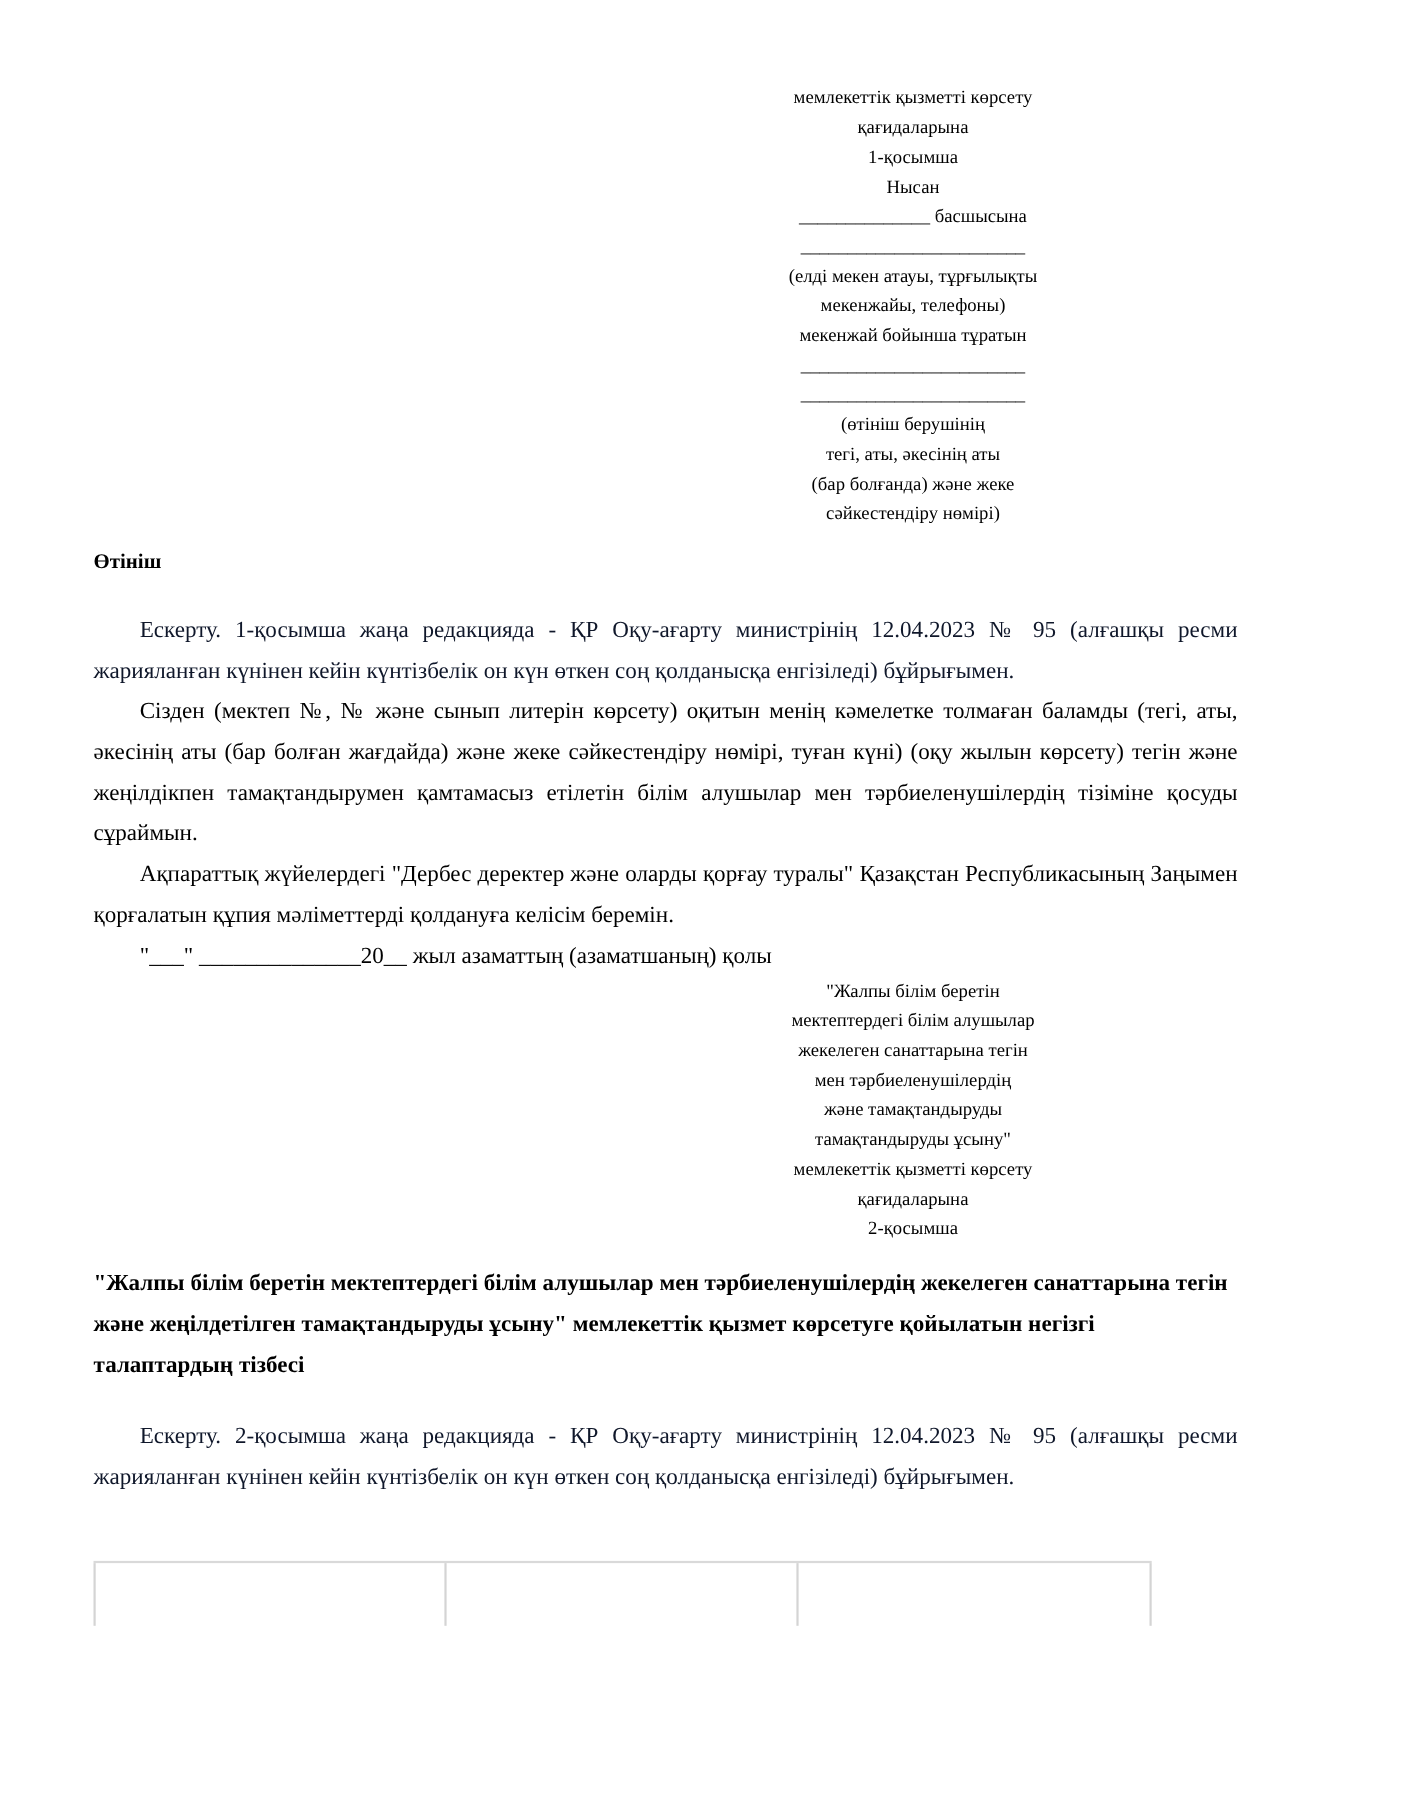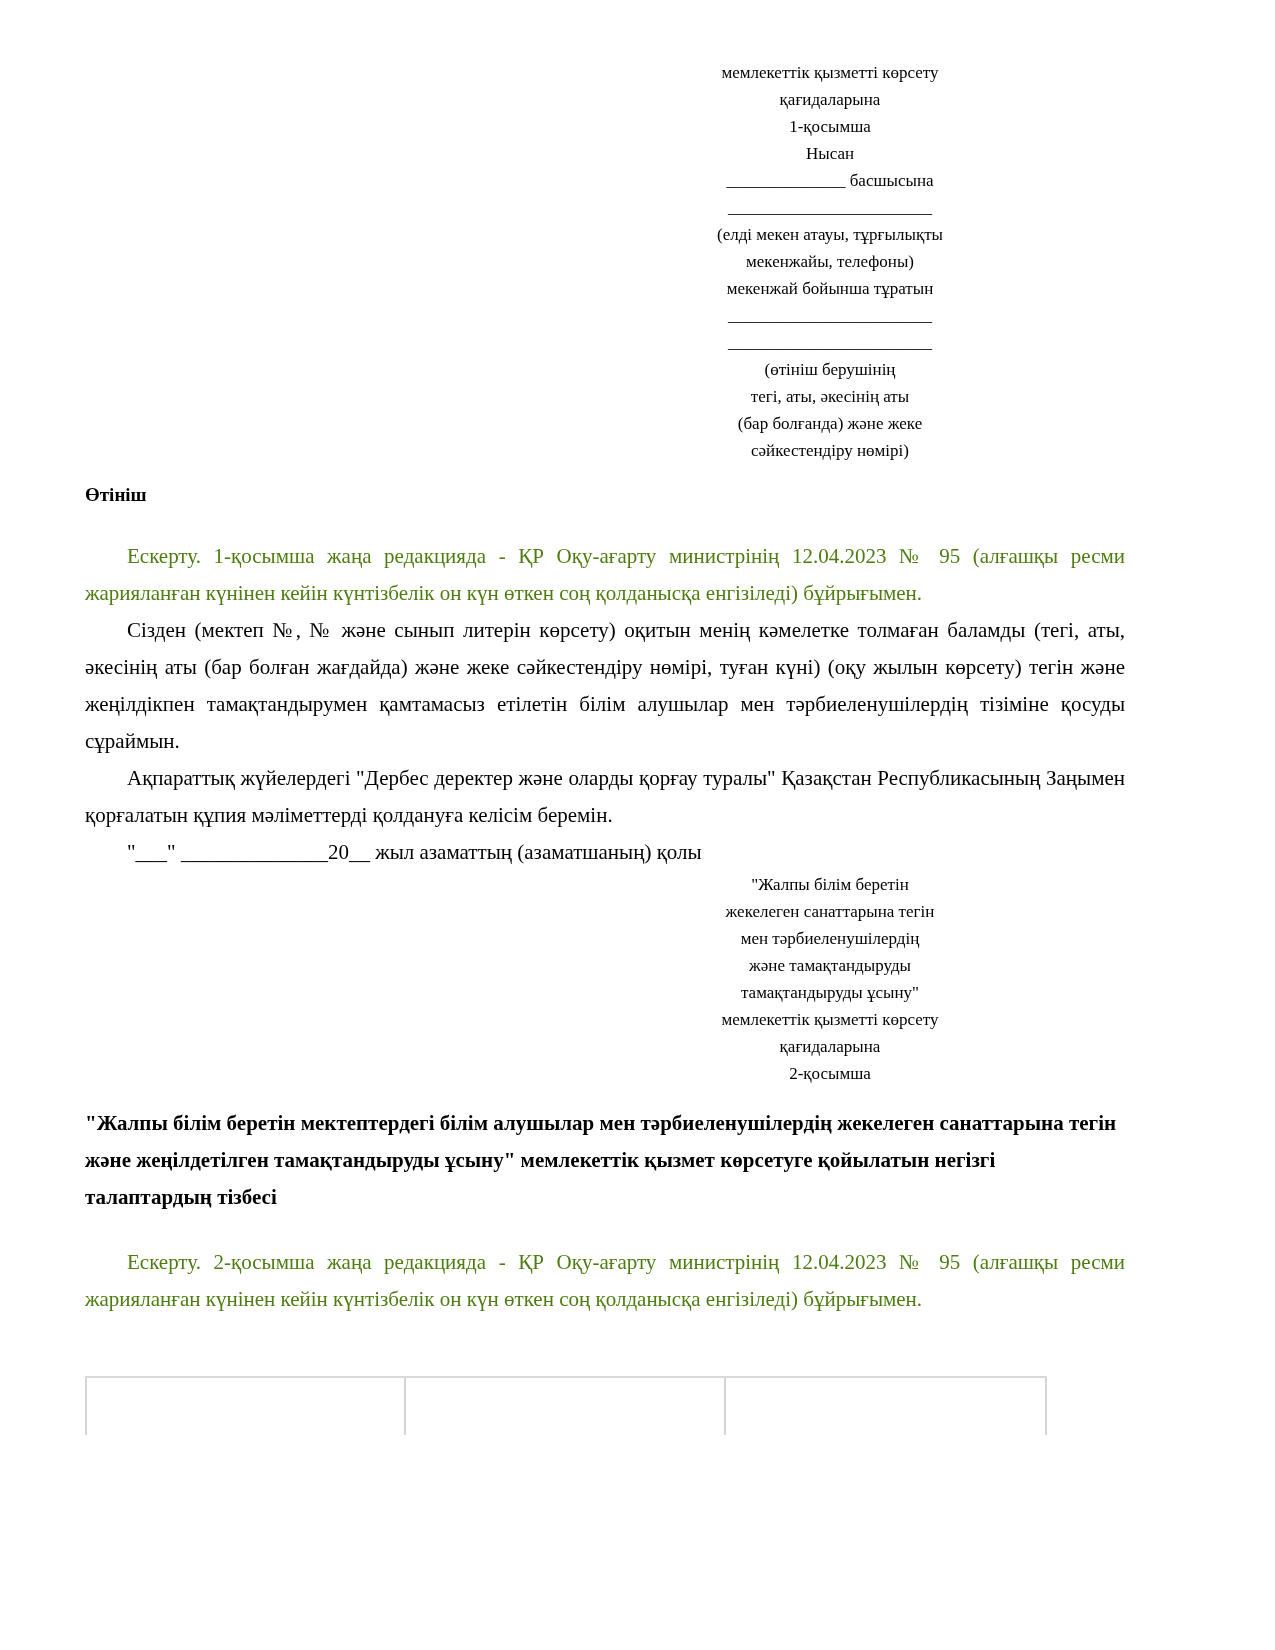--- a/index.html
+++ b/index.html
@@ -7,21 +7,21 @@
     width: 1275px;
     height: 1650px;
     background: #ffffff;
     color: #000000;
     font-family: "Liberation Serif", "DejaVu Serif", serif;
     overflow: hidden;
   }
   .wrapper {
     box-sizing: border-box;
     width: 1275px;
-    padding: 59px 150px 0 85px;
+    padding: 75px 150px 0 85px;
   }
   .right-block {
     width: 360px;
     margin-left: auto;
     margin-right: 115px;
     text-align: center;
     font-size: 17px;
     line-height: 27px;
     white-space: pre-wrap;
   }
@@ -32,21 +32,21 @@
     margin-top: 17px;
   }
   p.body {
     margin: 0;
     font-size: 21px;
     line-height: 37px;
     text-align: justify;
     text-indent: 42px;
   }
   p.note1 { margin-top: 30px; }
-  .red { color: #4d7c0f; }
+  .red { color: #0f172a; }
   p.signature { text-align: left; }
   .doc-heading {
     font-size: 21px;
     font-weight: bold;
     line-height: 37px;
     margin-top: 18px;
     text-align: left;
   }
   p.note2 { margin-top: 28px; }
   .table-fragment {
@@ -76,21 +76,21 @@
   <div class="doc-title">Өтініш</div>
 
   <p class="body red note1">Ескерту. 1-қосымша жаңа редакцияда - ҚР Оқу-ағарту министрінің 12.04.2023 № 95 (алғашқы ресми жарияланған күнінен кейін күнтізбелік он күн өткен соң қолданысқа енгізіледі) бұйрығымен.</p>
 
   <p class="body">Сізден (мектеп №, № және сынып литерін көрсету) оқитын менің кәмелетке толмаған баламды (тегі, аты, әкесінің аты (бар болған жағдайда) және жеке сәйкестендіру нөмірі, туған күні) (оқу жылын көрсету) тегін және жеңілдікпен тамақтандырумен қамтамасыз етілетін білім алушылар мен тәрбиеленушілердің тізіміне қосуды сұраймын.</p>
 
   <p class="body">Ақпараттық жүйелердегі "Дербес деректер және оларды қорғау туралы" Қазақстан Республикасының Заңымен қорғалатын құпия мәліметтерді қолдануға келісім беремін.</p>
 
   <p class="body signature">"___" ______________20__ жыл азаматтың (азаматшаның) қолы</p>
 
-  <div class="right-block"><div>"Жалпы білім беретін</div><div>жекелеген санаттарына тегін</div><div>мен тәрбиеленушілердің</div><div>және тамақтандыруды</div><div>тамақтандыруды ұсыну"</div><div>мемлекеттік қызметті көрсету</div><div>қағидаларына</div><div>2-қосымша</div></div>
+  <div class="right-block"><div>"Жалпы білім беретін</div><div>мектептердегі білім алушылар</div><div>жекелеген санаттарына тегін</div><div>мен тәрбиеленушілердің</div><div>және тамақтандыруды</div><div>тамақтандыруды ұсыну"</div><div>мемлекеттік қызметті көрсету</div><div>қағидаларына</div><div>2-қосымша</div></div>
 
   <div class="doc-heading">"Жалпы білім беретін мектептердегі білім алушылар мен тәрбиеленушілердің жекелеген санаттарына тегін және жеңілдетілген тамақтандыруды ұсыну" мемлекеттік қызмет көрсетуге қойылатын негізгі талаптардың тізбесі</div>
 
   <p class="body red note2">Ескерту. 2-қосымша жаңа редакцияда - ҚР Оқу-ағарту министрінің 12.04.2023 № 95 (алғашқы ресми жарияланған күнінен кейін күнтізбелік он күн өткен соң қолданысқа енгізіледі) бұйрығымен.</p>
 
   <div class="table-fragment">
     <div class="cell"></div>
     <div class="cell"></div>
     <div class="cell"></div>
   </div>

